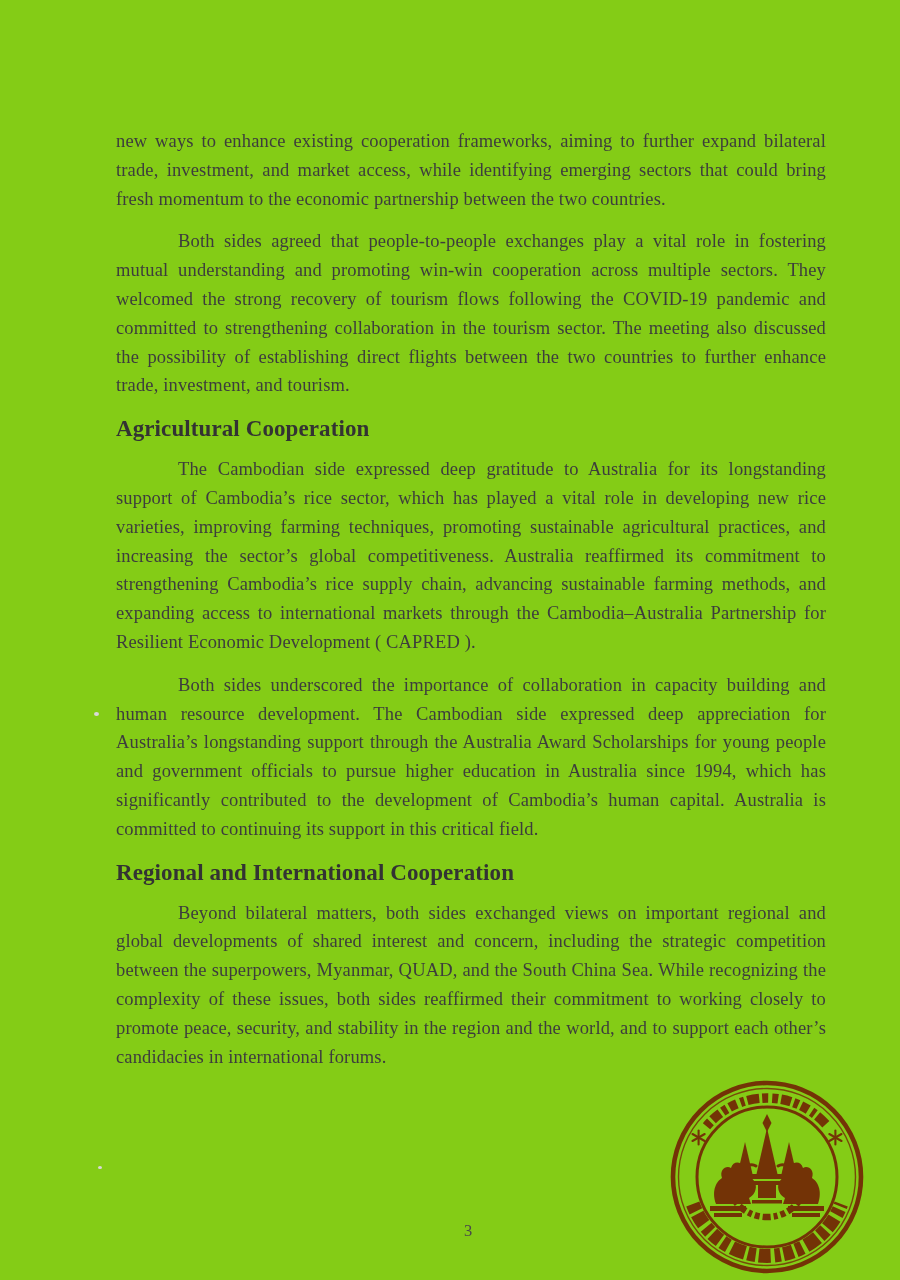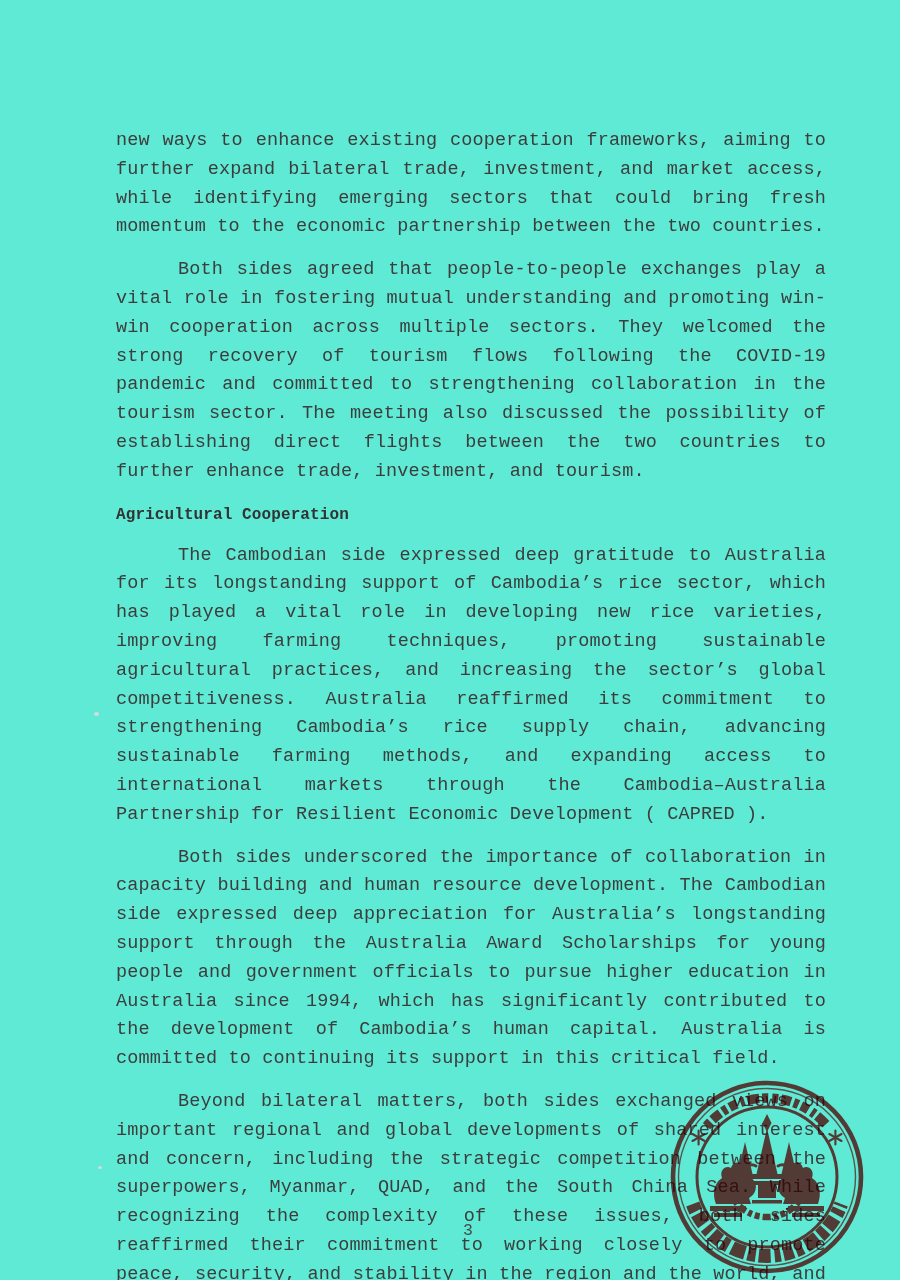--- a/index.html
+++ b/index.html
@@ -1,40 +1,40 @@
 <!DOCTYPE html>
 <html><head>
 <meta charset="utf-8">
 <style>
   html,body{margin:0;padding:0;background:#e8e8e8;}
   .page{
     position:relative;
     width:900px;height:1280px;
-    background:#5eead4;
+    background:#84cc16;
     overflow:hidden;
-    font-family:Liberation Mono, monospace;
+    font-family:Liberation Serif, serif;
   }
   .content{
     position:absolute;
     left:116px;top:127px;width:710px;
     color:#3d3d3d;
   }
   .para{
     margin:0 0 14px 0;
     font-size:18.5px;
     line-height:28.8px;
     letter-spacing:0.15px;
     text-align:justify;
     text-justify:inter-word;
     color:#3d3d3d;
   }
   .para.indent{text-indent:62px;}
   .heading{
     margin:10px 0 12px 0;
-    font-size:16px;
+    font-size:23px;
     line-height:29px;
     font-weight:700;
     letter-spacing:0.1px;
     color:#333333;
   }
   .page-number{
     position:absolute;
     top:1221px;left:408px;width:120px;
     text-align:center;
     font-size:16.5px;
@@ -58,20 +58,21 @@
 <body>
 
 <div class="page">
 
   <main class="content">
     <p class="para">new ways to enhance existing cooperation frameworks, aiming to further expand bilateral trade, investment, and market access, while identifying emerging sectors that could bring fresh momentum to the economic partnership between the two countries.</p>
     <p class="para indent">Both sides agreed that people-to-people exchanges play a vital role in fostering mutual understanding and promoting win-win cooperation across multiple sectors. They welcomed the strong recovery of tourism flows following the COVID-19 pandemic and committed to strengthening collaboration in the tourism sector. The meeting also discussed the possibility of establishing direct flights between the two countries to further enhance trade, investment, and tourism.</p>
     <h2 class="heading">Agricultural Cooperation</h2>
     <p class="para indent">The Cambodian side expressed deep gratitude to Australia for its longstanding support of Cambodia’s rice sector, which has played a vital role in developing new rice varieties, improving farming techniques, promoting sustainable agricultural practices, and increasing the sector’s global competitiveness. Australia reaffirmed its commitment to strengthening Cambodia’s rice supply chain, advancing sustainable farming methods, and expanding access to international markets through the Cambodia–Australia Partnership for Resilient Economic Development ( CAPRED ).</p>
     <p class="para indent">Both sides underscored the importance of collaboration in capacity building and human resource development. The Cambodian side expressed deep appreciation for Australia’s longstanding support through the Australia Award Scholarships for young people and government officials to pursue higher education in Australia since 1994, which has significantly contributed to the development of Cambodia’s human capital. Australia is committed to continuing its support in this critical field.</p>
+    <h2 class="heading">Regional and International Cooperation</h2>
     <p class="para indent">Beyond bilateral matters, both sides exchanged views on important regional and global developments of shared interest and concern, including the strategic competition between the superpowers, Myanmar, QUAD, and the South China Sea. While recognizing the complexity of these issues, both sides reaffirmed their commitment to working closely to promote peace, security, and stability in the region and the world, and to support each other’s candidacies in international forums.</p>
   </main>
 
   <div class="speck s1"></div>
   <div class="speck s2"></div>
 
   <div class="page-number">3</div>
 
   <div class="stamp" aria-label="ក្រសួងការបរទេសនិងសហប្រតិបត្តិការអន្តរជាតិ">
     <svg viewBox="0 0 202 202" xmlns="http://www.w3.org/2000/svg">

